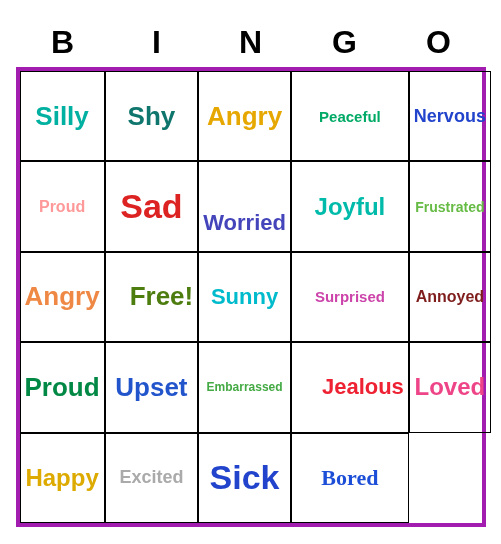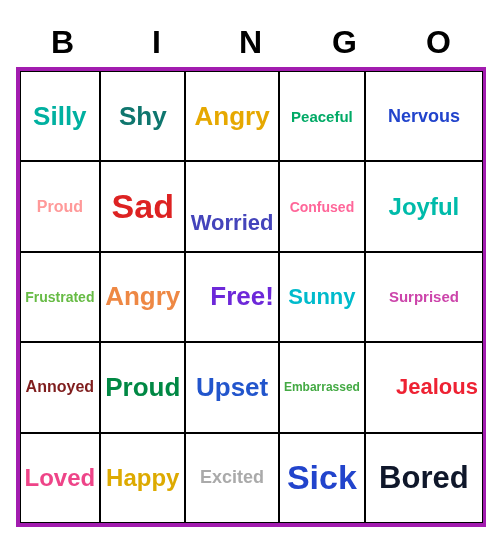--- a/index.html
+++ b/index.html
@@ -81,33 +81,30 @@
       <div class="bingo-cell">
         <span class="cell-text" style="color: rgb(255, 153, 153); font-size: 16px;">Proud</span>
       </div>
       <div class="bingo-cell">
         <span class="cell-text" style="color: rgb(221, 34, 34); font-size: 34px;">Sad</span>
       </div>
       <div class="bingo-cell">
         <span class="cell-text" style="color: rgb(68, 68, 187); font-size: 22px; margin-top: 32px;">Worried</span>
       </div>
       <div class="bingo-cell">
-        <span class="cell-text" style="color: rgb(255, 102, 153); font-size: 14px;">Confused</span>
-      </div>
-      <div class="bingo-cell">
         <span class="cell-text" style="color: rgb(0, 187, 170); font-size: 24px;">Joyful</span>
       </div>
       <div class="bingo-cell">
         <span class="cell-text" style="color: rgb(102, 187, 68); font-size: 14px;">Frustrated</span>
       </div>
       <div class="bingo-cell">
         <span class="cell-text" style="color: rgb(238, 136, 68); font-size: 26px;">Angry</span>
       </div>
       <div class="bingo-cell">
-        <span class="cell-text" style="color: #6d28d9; font-size: 26px; margin-left: 20px;">Free!</span>
+        <span class="cell-text" style="color: #4d7c0f; font-size: 26px; margin-left: 20px;">Free!</span>
       </div>
       <div class="bingo-cell">
         <span class="cell-text" style="color: rgb(0, 187, 204); font-size: 22px;">Sunny</span>
       </div>
       <div class="bingo-cell">
         <span class="cell-text" style="color: rgb(204, 68, 170); font-size: 15px;">Surprised</span>
       </div>
       <div class="bingo-cell">
         <span class="cell-text" style="color: #7f1d1d; font-size: 16px; text-align: center;">Annoyed</span>
       </div>
@@ -129,16 +126,16 @@
       <div class="bingo-cell">
         <span class="cell-text" style="color: rgb(221, 170, 0); font-size: 24px;">Happy</span>
       </div>
       <div class="bingo-cell">
         <span class="cell-text" style="color: rgb(170, 170, 170); font-size: 18px;">Excited</span>
       </div>
       <div class="bingo-cell">
         <span class="cell-text" style="color: rgb(34, 68, 204); font-size: 34px;">Sick</span>
       </div>
       <div class="bingo-cell">
-        <span class="cell-text" style="color: #0f172a; font-size: 31px;">Bored</span>
+        <span class="cell-text" style="color: #1d4ed8; font-size: 22px; font-family: Liberation Serif, serif;">Bored</span>
       </div>
     </div>
 </div>
 
 </body></html>

